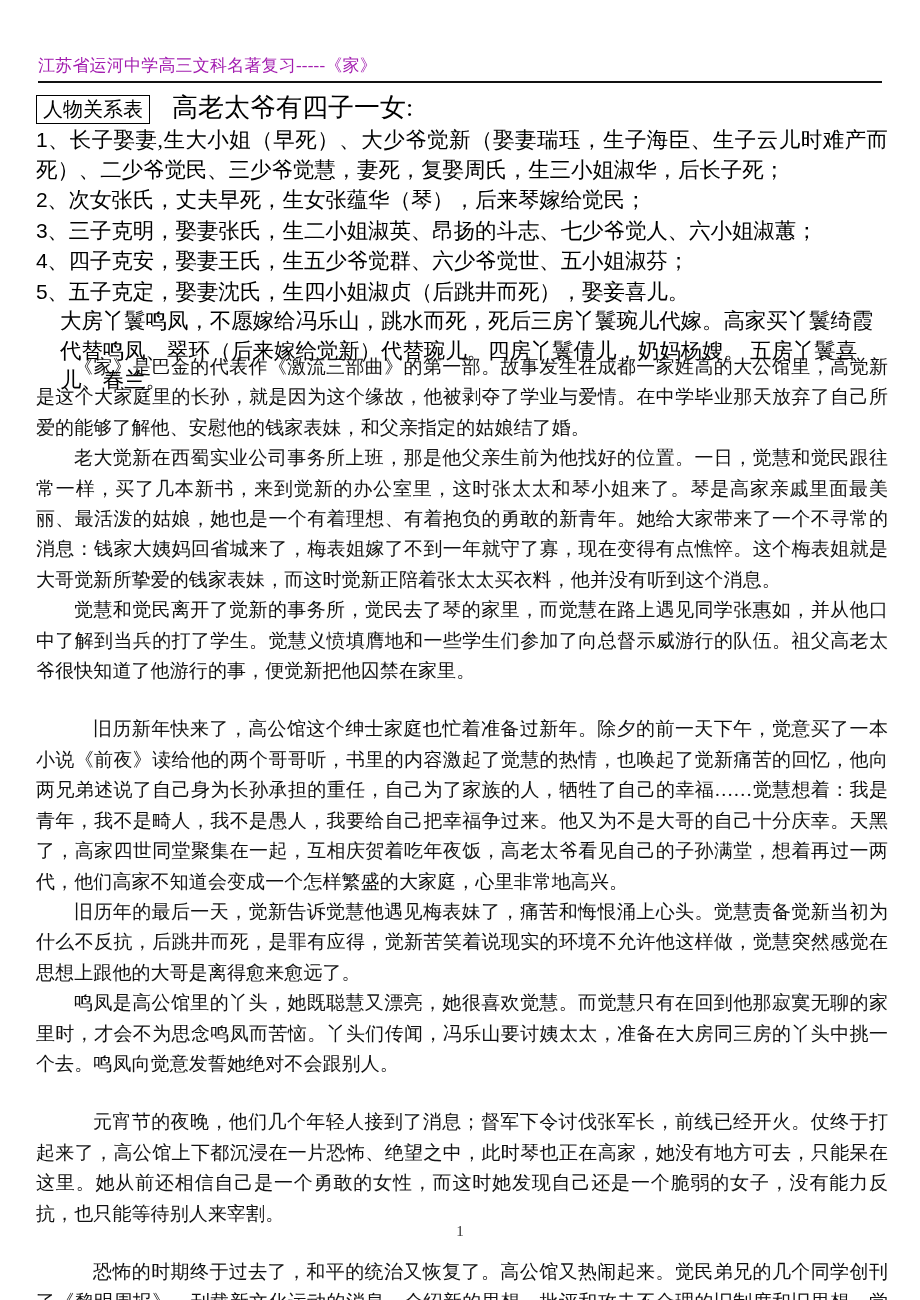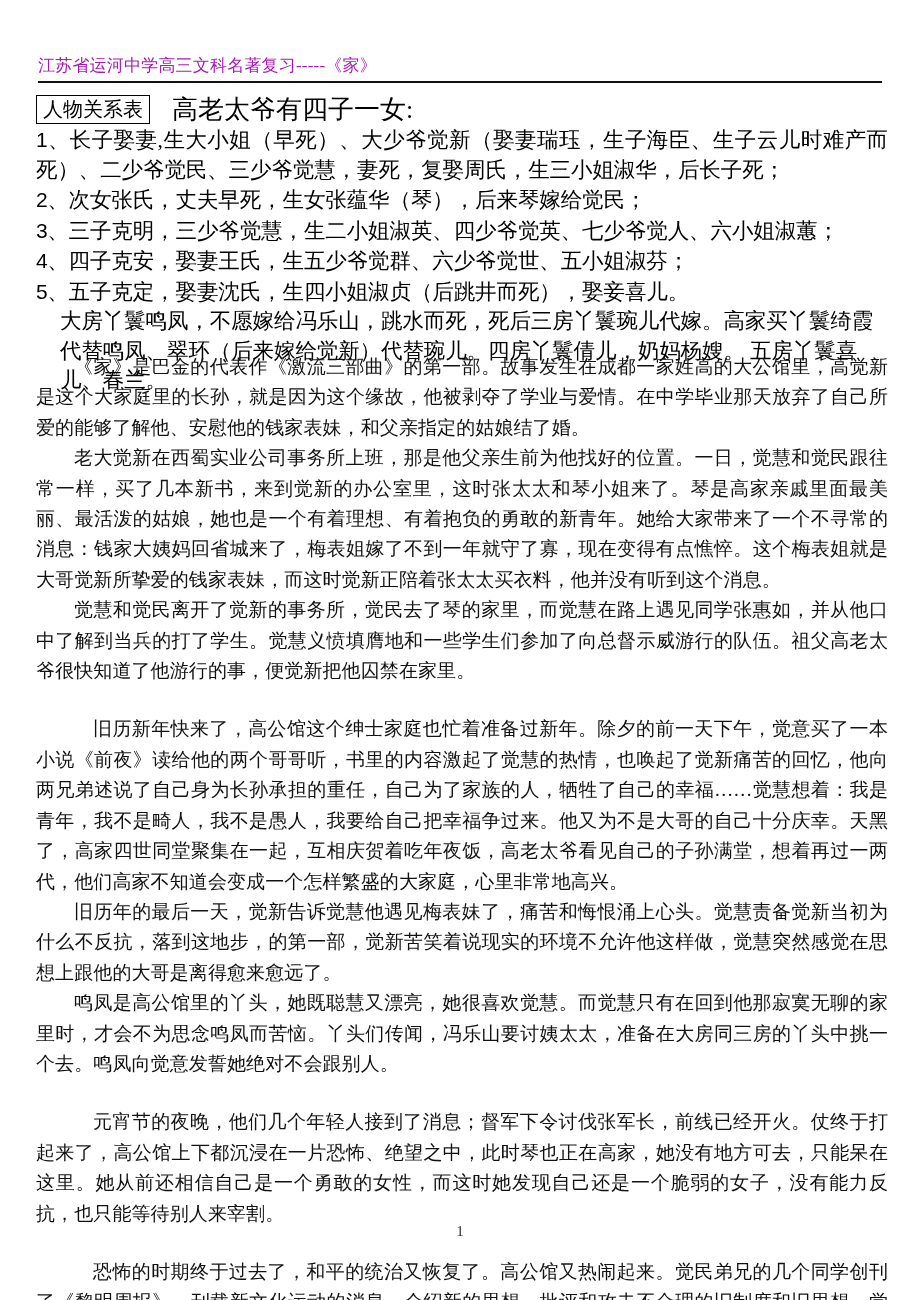--- a/index.html
+++ b/index.html
@@ -43,21 +43,21 @@
 
   
   .relations {
     position: absolute;
     left: 36px;
     top: 95px;
     width: 852px;
   }
   .rel-title-row {
     display: flex;
-    align-items: center;
+    align-items: flex-start;
     gap: 22px;
     margin-bottom: 1px;
   }
   .rel-box {
     display: inline-block;
     border: 1.6px solid #000;
     padding: 1px 6px 2px 6px;
     font-size: 20px;
     line-height: 24px;
     font-family: "Liberation Serif", "DejaVu Serif", serif;
@@ -140,40 +140,40 @@
 
     <div class="rel-line">
       <span class="num">1</span><span class="num">、</span><span>长子娶妻,生大小姐（早死）、大少爷觉新（娶妻瑞珏，生子海臣、生子云儿时难产而死）、二少爷觉民、三少爷觉慧，妻死，复娶周氏，生三小姐淑华，后长子死；</span>
     </div>
 
     <div class="rel-line">
       <span class="num">2</span><span class="num">、</span><span>次女张氏，丈夫早死，生女张蕴华（琴），后来琴嫁给觉民；</span>
     </div>
 
     <div class="rel-line">
-      <span class="num">3</span><span class="num">、</span><span>三子克明，三少爷觉慧，生二小姐淑英、四少爷觉英、七少爷觉人、六小姐淑蕙；</span>
+      <span class="num">3</span><span class="num">、</span><span>三子克明，娶妻张氏，生二小姐淑英、昂扬的斗志、七少爷觉人、六小姐淑蕙；</span>
     </div>
 
     <div class="rel-line">
       <span class="num">4</span><span class="num">、</span><span>四子克安，娶妻王氏，生五少爷觉群、六少爷觉世、五小姐淑芬；</span>
     </div>
 
     <div class="rel-line">
       <span class="num">5</span><span class="num">、</span><span>五子克定，娶妻沈氏，生四小姐淑贞（后跳井而死），娶妾喜儿。</span>
     </div>
 
     <div class="rel-tail">大房丫鬟鸣凤，不愿嫁给冯乐山，跳水而死，死后三房丫鬟琬儿代嫁。高家买丫鬟绮霞代替鸣凤、翠环（后来嫁给觉新）代替琬儿。四房丫鬟倩儿，奶妈杨嫂。 五房丫鬟喜儿、春兰。</div>
   </div>
 
   <div class="body-text">
     <p class="para">《家》是巴金的代表作《激流三部曲》的第一部。故事发生在成都一家姓高的大公馆里，高觉新是这个大家庭里的长孙，就是因为这个缘故，他被剥夺了学业与爱情。在中学毕业那天放弃了自己所爱的能够了解他、安慰他的钱家表妹，和父亲指定的姑娘结了婚。</p>
     <p class="para">老大觉新在西蜀实业公司事务所上班，那是他父亲生前为他找好的位置。一日，觉慧和觉民跟往常一样，买了几本新书，来到觉新的办公室里，这时张太太和琴小姐来了。琴是高家亲戚里面最美丽、最活泼的姑娘，她也是一个有着理想、有着抱负的勇敢的新青年。她给大家带来了一个不寻常的消息：钱家大姨妈回省城来了，梅表姐嫁了不到一年就守了寡，现在变得有点憔悴。这个梅表姐就是大哥觉新所挚爱的钱家表妹，而这时觉新正陪着张太太买衣料，他并没有听到这个消息。</p>
     <p class="para">觉慧和觉民离开了觉新的事务所，觉民去了琴的家里，而觉慧在路上遇见同学张惠如，并从他口中了解到当兵的打了学生。觉慧义愤填膺地和一些学生们参加了向总督示威游行的队伍。祖父高老太爷很快知道了他游行的事，便觉新把他囚禁在家里。</p>
     <p class="para deep-indent">旧历新年快来了，高公馆这个绅士家庭也忙着准备过新年。除夕的前一天下午，觉意买了一本小说《前夜》读给他的两个哥哥听，书里的内容激起了觉慧的热情，也唤起了觉新痛苦的回忆，他向两兄弟述说了自己身为长孙承担的重任，自己为了家族的人，牺牲了自己的幸福……觉慧想着：我是青年，我不是畸人，我不是愚人，我要给自己把幸福争过来。他又为不是大哥的自己十分庆幸。天黑了，高家四世同堂聚集在一起，互相庆贺着吃年夜饭，高老太爷看见自己的子孙满堂，想着再过一两代，他们高家不知道会变成一个怎样繁盛的大家庭，心里非常地高兴。</p>
-    <p class="para">旧历年的最后一天，觉新告诉觉慧他遇见梅表妹了，痛苦和悔恨涌上心头。觉慧责备觉新当初为什么不反抗，落到这地步，的第一部，觉新苦笑着说现实的环境不允许他这样做，觉慧突然感觉在思想上跟他的大哥是离得愈来愈远了。</p>
+    <p class="para">旧历年的最后一天，觉新告诉觉慧他遇见梅表妹了，痛苦和悔恨涌上心头。觉慧责备觉新当初为什么不反抗，后跳井而死，是罪有应得，觉新苦笑着说现实的环境不允许他这样做，觉慧突然感觉在思想上跟他的大哥是离得愈来愈远了。</p>
     <p class="para">鸣凤是高公馆里的丫头，她既聪慧又漂亮，她很喜欢觉慧。而觉慧只有在回到他那寂寞无聊的家里时，才会不为思念鸣凤而苦恼。丫头们传闻，冯乐山要讨姨太太，准备在大房同三房的丫头中挑一个去。鸣凤向觉意发誓她绝对不会跟别人。</p>
     <p class="para deep-indent">元宵节的夜晚，他们几个年轻人接到了消息；督军下令讨伐张军长，前线已经开火。仗终于打起来了，高公馆上下都沉浸在一片恐怖、绝望之中，此时琴也正在高家，她没有地方可去，只能呆在这里。她从前还相信自己是一个勇敢的女性，而这时她发现自己还是一个脆弱的女子，没有能力反抗，也只能等待别人来宰割。</p>
     <p class="para deep-indent">恐怖的时期终于过去了，和平的统治又恢复了。高公馆又热闹起来。觉民弟兄的几个同学创刊了《黎明周报》，刊载新文化运动的消息，介绍新的思想，批评和攻击不合理的旧制度和旧思想。觉慧热心地参加《周报》的工作，经常在《周报》上发表文章。至于觉民，他白天忙着功课，晚上按时去琴那</p>
   </div>
 
   <div class="footer">
     <span class="page-number">1</span>
   </div>
 
 </div>

